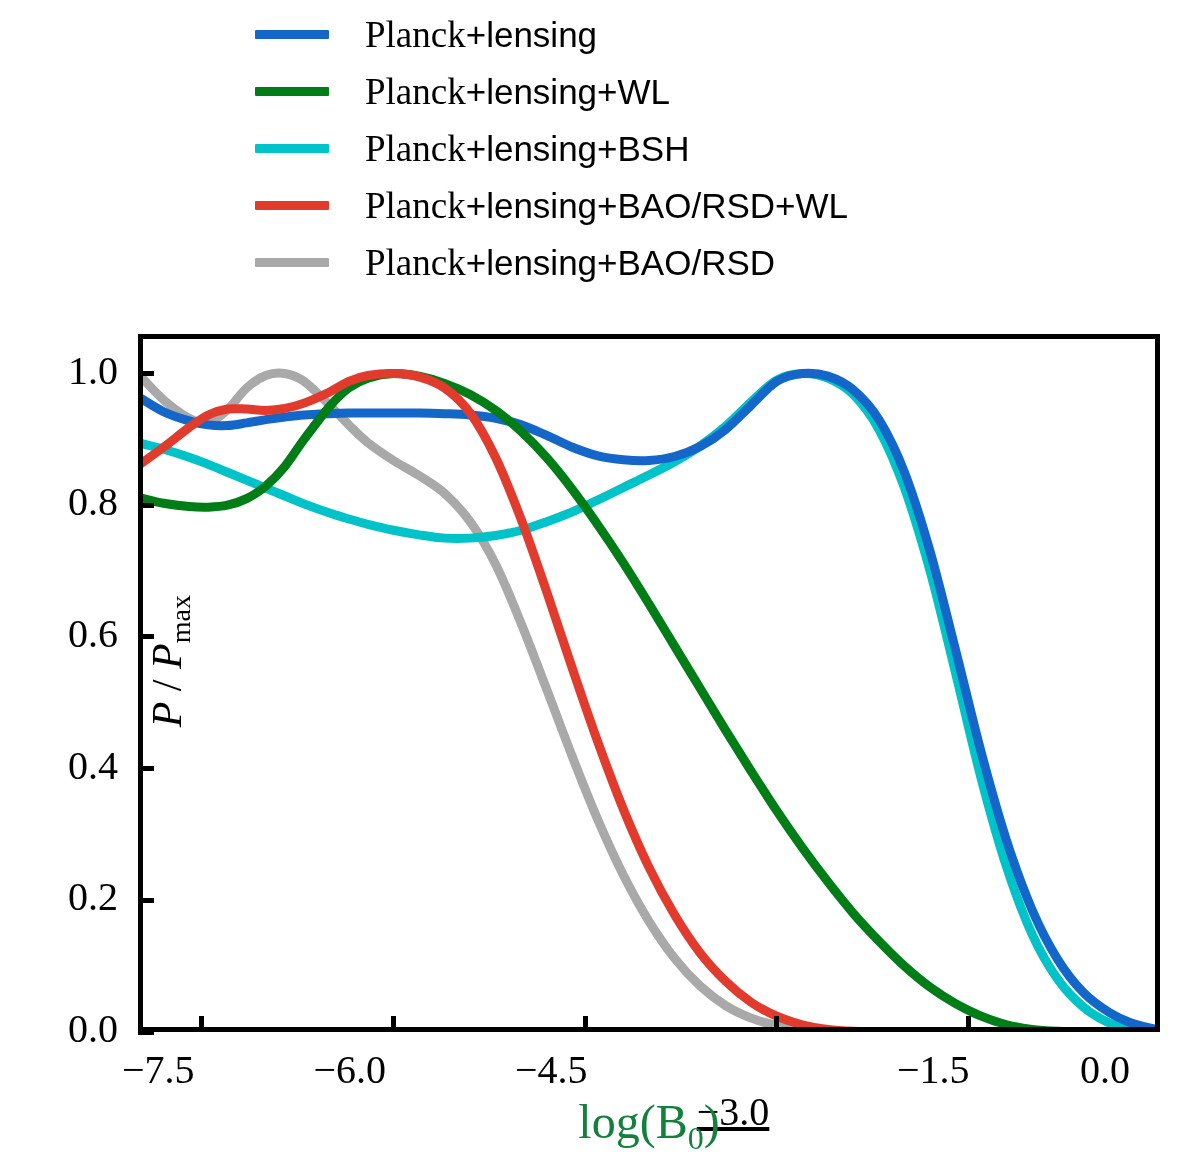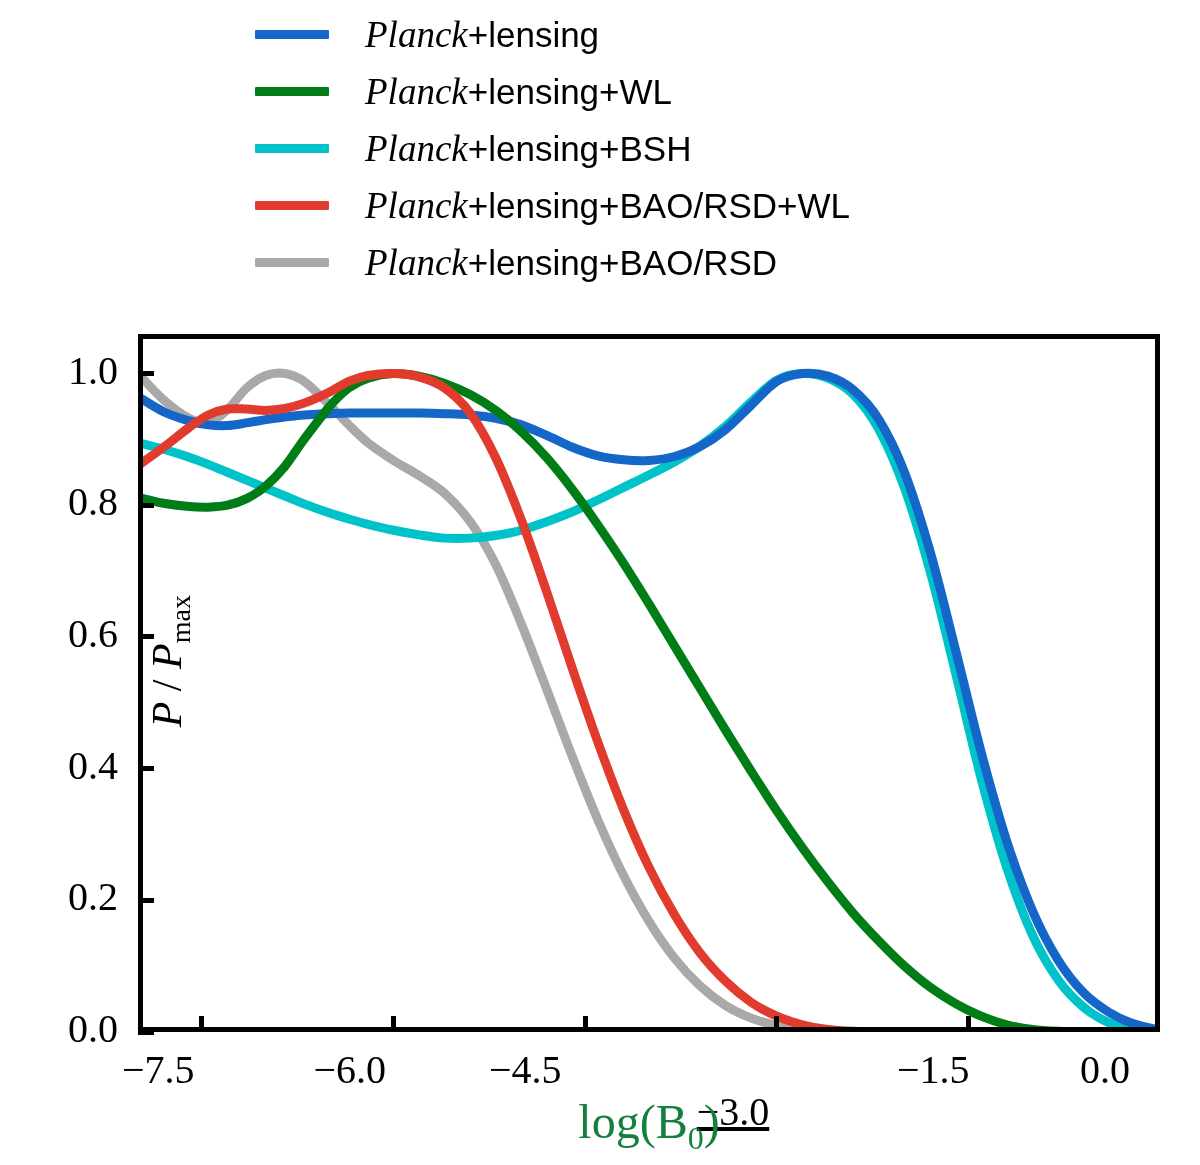--- a/index.html
+++ b/index.html
@@ -5,21 +5,21 @@
   html,body{margin:0;padding:0;background:#ffffff;}
   body{width:1200px;height:1165px;font-family:"Liberation Sans",sans-serif;overflow:hidden;}
   #root{position:relative;width:1200px;height:1165px;background:#fff;}
 
   
   #legend{position:absolute;left:255px;top:6px;width:800px;}
   .legend-row{display:flex;align-items:center;height:57px;}
   .legend-swatch{width:74px;height:9px;border-radius:1px;flex:0 0 auto;}
   .legend-label{margin-left:36px;font-size:35px;color:#000;white-space:nowrap;
                 font-family:"Liberation Sans",sans-serif;letter-spacing:0px;}
-  .legend-label .it{font-family:"Liberation Serif",serif;font-style:italic;font-size:37px;margin-top:17px;}
+  .legend-label .it{font-family:"Liberation Serif",serif;font-size:37px;margin-top:17px;}
 
   
   #plot-area{position:absolute;left:138px;top:334px;width:1022px;height:698px;}
   #frame{position:absolute;inset:0;border:5px solid #000;box-sizing:border-box;}
   #curves{position:absolute;left:0;top:0;width:1022px;height:698px;}
 
   .tick{position:absolute;background:#000;}
   .ytick{left:0px;width:16px;height:5px;}
   .xtick{bottom:0px;width:5px;height:16px;}
 
@@ -101,21 +101,21 @@
         <div class="ytlabel" style="left: -140px; top: 671px;">0.0</div>
         <div class="ytlabel" style="left: -140px; top: 539.302px;">0.2</div>
         <div class="ytlabel" style="left: -140px; top: 407.604px;">0.4</div>
         <div class="ytlabel" style="left: -140px; top: 275.906px;">0.6</div>
         <div class="ytlabel" style="left: -140px; top: 144.208px;">0.8</div>
         <div class="ytlabel" style="left: -140px; top: 12.5094px;">1.0</div>
       </div>
     <div id="xtlabels">
         <div class="xtlabel" style="left: -16.125px; top: 712px;">−7.5</div>
         <div class="xtlabel" style="left: 175.5px; top: 712px;">−6.0</div>
-        <div class="xtlabel" style="left: 351px; top: 712px;">−4.5</div>
+        <div class="xtlabel" style="left: 377px; top: 712px;">−4.5</div>
         <div class="xtlabel" style="left: 558.75px; top: 754px; text-decoration: underline;">−3.0</div>
         <div class="xtlabel" style="left: 759px; top: 712px; font-family: Liberation Serif, serif;">−1.5</div>
         <div class="xtlabel" style="left: 942px; top: 712px;">0.0</div>
       </div>
 
     <div id="ylabel"><span class="it">P</span><span> / </span><span class="it">P</span><span class="sub">max</span></div>
     <div id="xlabel"><span>log(B</span><span class="sub">0</span><span>)</span></div>
   </div>
 
 </div>

